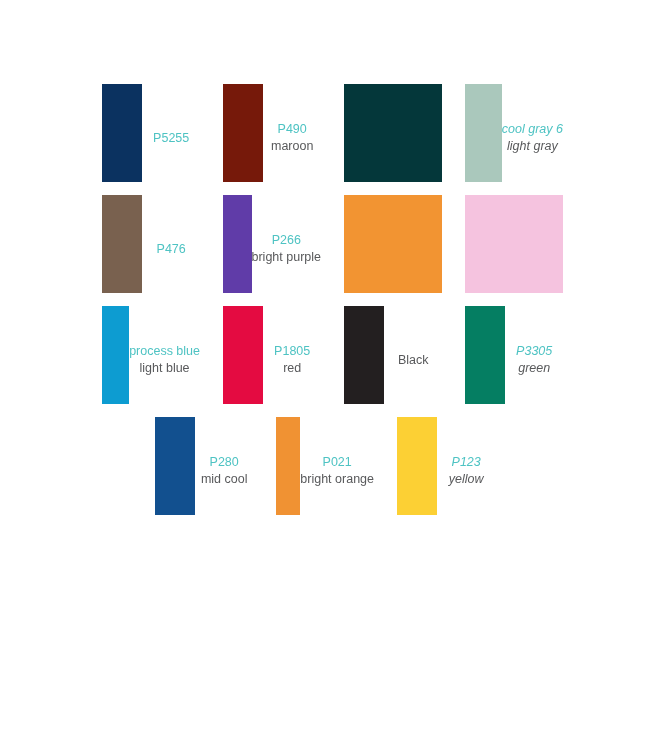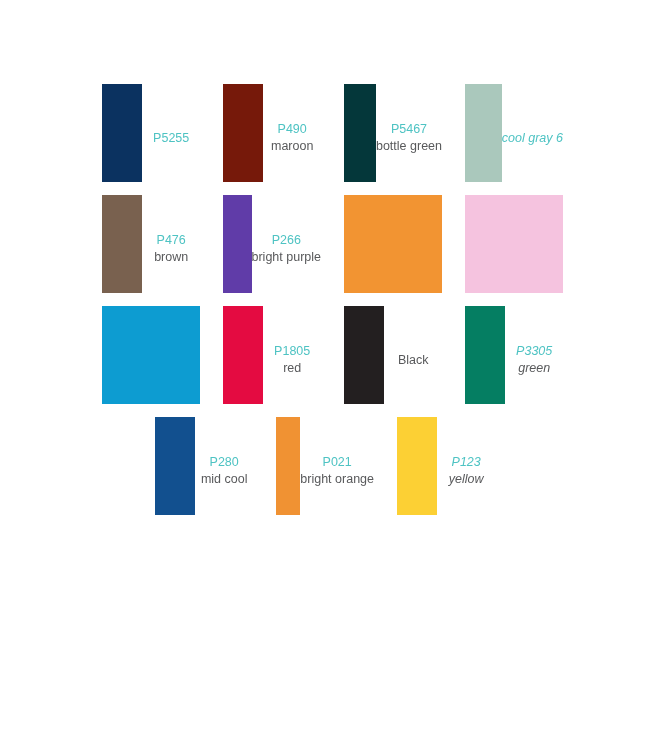--- a/index.html
+++ b/index.html
@@ -87,57 +87,57 @@
       </div>
       <div class="swatch-cell">
         <div class="swatch-chip" style="background: rgb(118, 25, 10);"></div>
         <div class="swatch-labels">
           <span class="swatch-code">P490</span>
           <span class="swatch-name">maroon</span>
         </div>
       </div>
       <div class="swatch-cell">
         <div class="swatch-chip" style="background: rgb(4, 55, 58);"></div>
-        <div class="swatch-labels">
-          <span class="swatch-code">P5467</span>
-          <span class="swatch-name">bottle green</span>
-        </div>
       </div>
       <div class="swatch-cell">
         <div class="swatch-chip" style="background: rgb(170, 200, 188);"></div>
         <div class="swatch-labels">
           <span class="swatch-code">cool gray 6</span>
+          <span class="swatch-name">light gray</span>
         </div>
       </div>
     </div>
     <div class="swatch-row">
       <div class="swatch-cell">
         <div class="swatch-chip" style="background: rgb(121, 97, 79);"></div>
         <div class="swatch-labels">
           <span class="swatch-code">P476</span>
-          <span class="swatch-name">brown</span>
         </div>
       </div>
       <div class="swatch-cell">
         <div class="swatch-chip" style="background: rgb(96, 60, 168);"></div>
         <div class="swatch-labels">
           <span class="swatch-code">P266</span>
           <span class="swatch-name">bright purple</span>
         </div>
       </div>
       <div class="swatch-cell">
         <div class="swatch-chip" style="background: rgb(242, 148, 50);"></div>
       </div>
       <div class="swatch-cell">
         <div class="swatch-chip" style="background: rgb(245, 195, 223);"></div>
       </div>
     </div>
     <div class="swatch-row">
       <div class="swatch-cell">
         <div class="swatch-chip" style="background: rgb(13, 156, 209);"></div>
+        <div class="swatch-labels">
+          <span class="swatch-code">process blue</span>
+          <span class="swatch-name">light blue</span>
+        </div>
       </div>
       <div class="swatch-cell">
         <div class="swatch-chip" style="background: rgb(228, 11, 65);"></div>
         <div class="swatch-labels">
           <span class="swatch-code">P1805</span>
           <span class="swatch-name">red</span>
         </div>
       </div>
       <div class="swatch-cell">
         <div class="swatch-chip" style="background: rgb(35, 31, 32);"></div>

